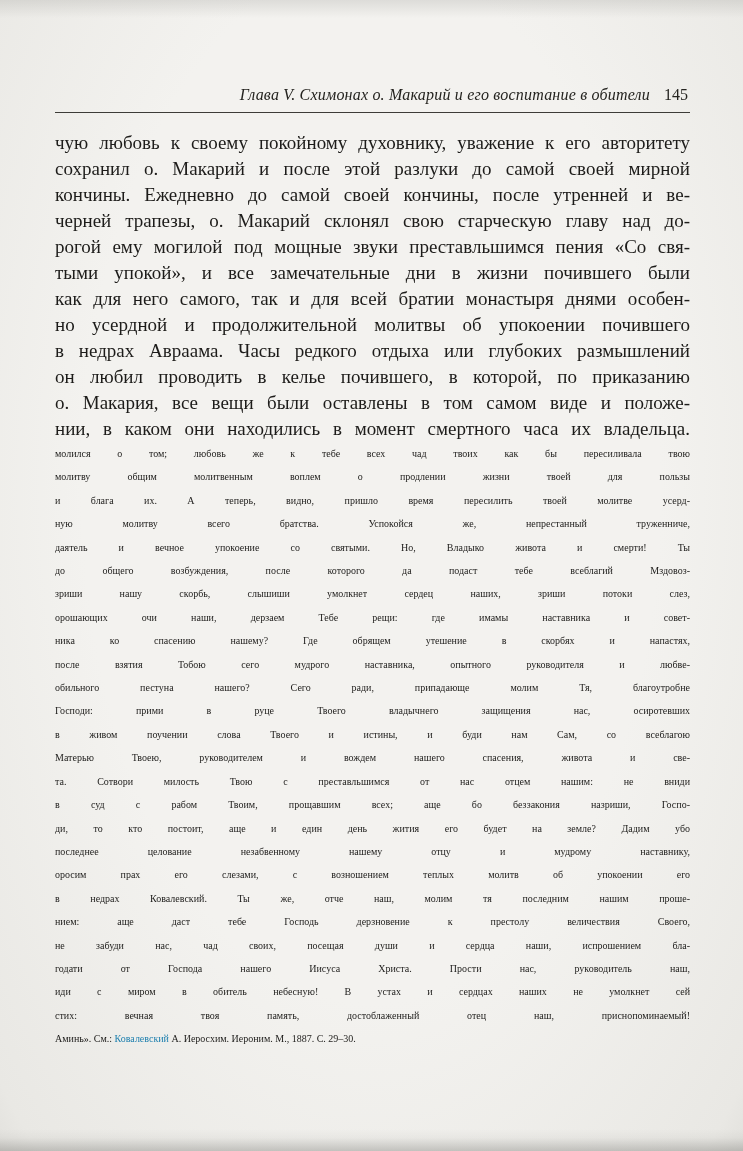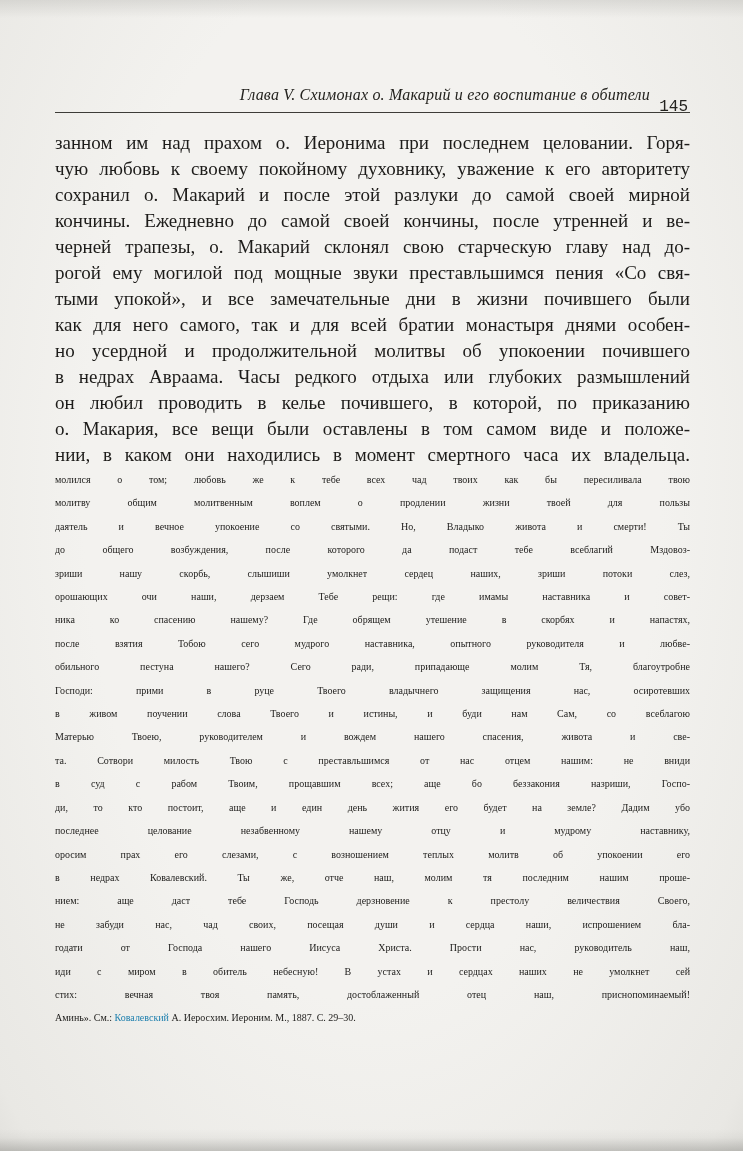--- a/index.html
+++ b/index.html
@@ -43,24 +43,23 @@
     text-align: right;
     font-style: italic;
     letter-spacing: 0.2px;
     color: #24231f;
     padding-right: 40px;
     margin-top: 44px;
   }
   .header-page-number {
     position: absolute;
     right: 2px;
-    top: 12px;
+    top: 0;
     font-style: normal;
     color: #24231f;
-    font-family: Liberation Mono, monospace;
   }
   .header-rule {
     margin-top: 6px;
     border-bottom: 1.4px solid #3d3c38;
   }
   .body-text {
     margin-top: 17px;
     font-size: 19px;
     line-height: 26px;
   }
@@ -89,38 +88,39 @@
 
 <div class="page">
 
   <div class="header">
     <div class="header-title">Глава V. Схимонах о. Макарий и его воспитание в обители</div>
     <div class="header-page-number">145</div>
   </div>
   <div class="header-rule"></div>
 
   <div class="body-text">
-    <div class="bline">занном им над прахом о. Иеронима при последнем целовании. Горя-</div>
     <div class="bline">чую любовь к своему покойному духовнику, уважение к его авторитету</div>
     <div class="bline">сохранил о. Макарий и после этой разлуки до самой своей мирной</div>
     <div class="bline">кончины. Ежедневно до самой своей кончины, после утренней и ве-</div>
     <div class="bline">черней трапезы, о. Макарий склонял свою старческую главу над до-</div>
     <div class="bline">рогой ему могилой под мощные звуки преставльшимся пения «Со свя-</div>
     <div class="bline">тыми упокой», и все замечательные дни в жизни почившего были</div>
     <div class="bline">как для него самого, так и для всей братии монастыря днями особен-</div>
     <div class="bline">но усердной и продолжительной молитвы об упокоении почившего</div>
     <div class="bline">в недрах Авраама. Часы редкого отдыха или глубоких размышлений</div>
     <div class="bline">он любил проводить в келье почившего, в которой, по приказанию</div>
     <div class="bline">о. Макария, все вещи были оставлены в том самом виде и положе-</div>
     <div class="bline">нии, в каком они находились в момент смертного часа их владельца.</div>
   </div>
 
   <div class="footnote">
     <div class="fline">молился о том; любовь же к тебе всех чад твоих как бы пересиливала твою</div>
     <div class="fline">молитву общим молитвенным воплем о продлении жизни твоей для пользы</div>
+    <div class="fline">и блага их. А теперь, видно, пришло время пересилить твоей молитве усерд-</div>
+    <div class="fline">ную молитву всего братства. Успокойся же, непрестанный труженниче,</div>
     <div class="fline">даятель и вечное упокоение со святыми. Но, Владыко живота и смерти! Ты</div>
     <div class="fline">до общего возбуждения, после которого да подаст тебе всеблагий Мздовоз-</div>
     <div class="fline">зриши нашу скорбь, слышиши умолкнет сердец наших, зриши потоки слез,</div>
     <div class="fline">орошающих очи наши, дерзаем Тебе рещи: где имамы наставника и совет-</div>
     <div class="fline">ника ко спасению нашему? Где обрящем утешение в скорбях и напастях,</div>
     <div class="fline">после взятия Тобою сего мудрого наставника, опытного руководителя и любве-</div>
     <div class="fline">обильного пестуна нашего? Сего ради, припадающе молим Тя, благоутробне</div>
     <div class="fline">Господи: прими в руце Твоего владычнего защищения нас, осиротевших</div>
     <div class="fline">в живом поучении слова Твоего и истины, и буди нам Сам, со всеблагою</div>
     <div class="fline">Матерью Твоею, руководителем и вождем нашего спасения, живота и све-</div>

